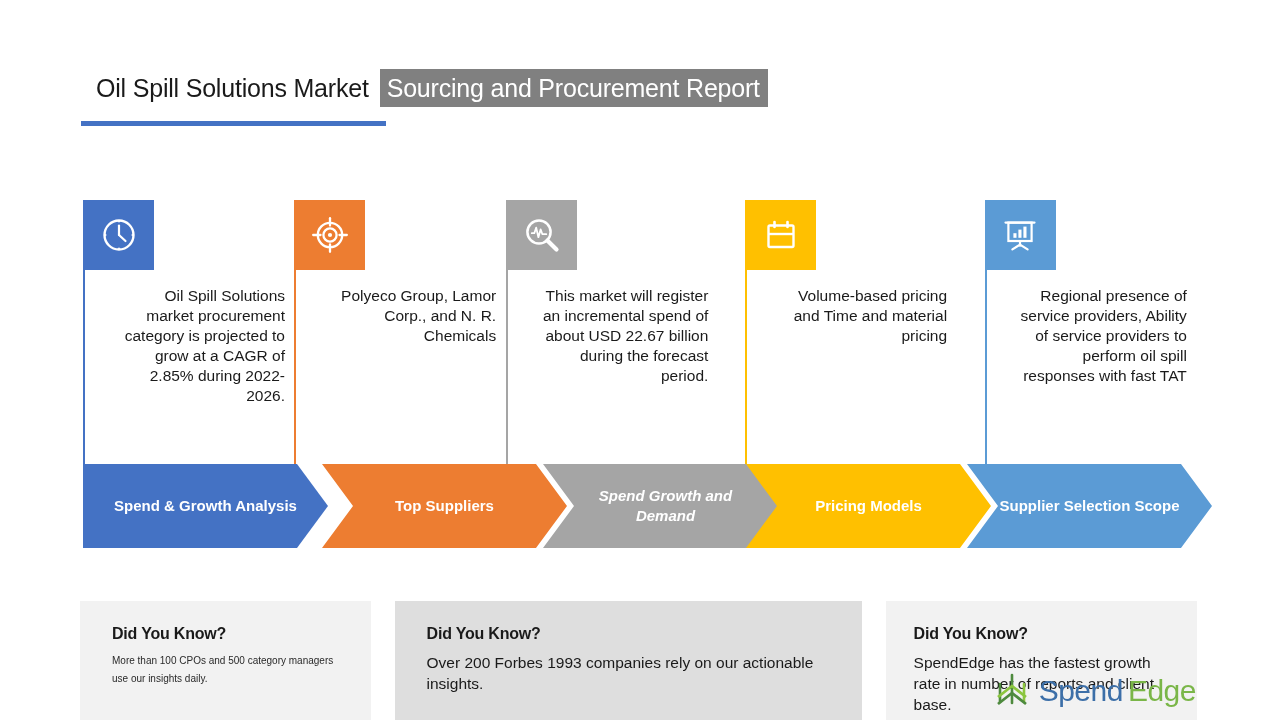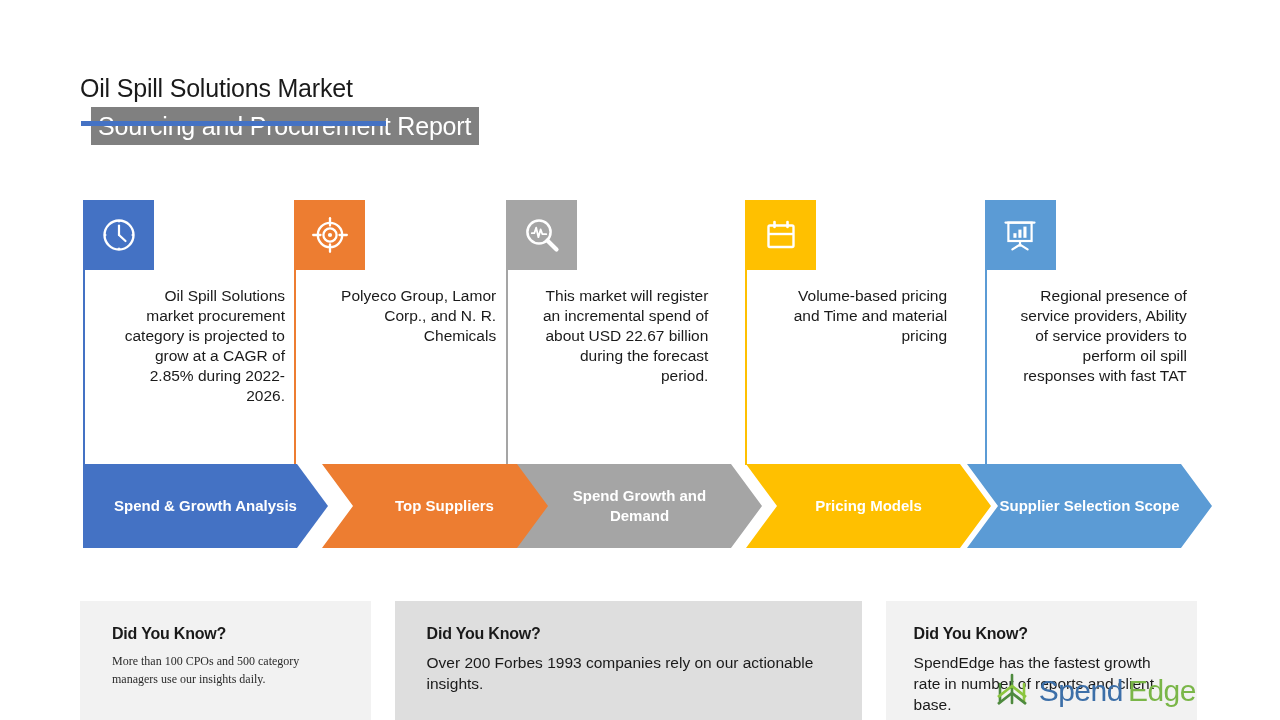--- a/index.html
+++ b/index.html
@@ -11,25 +11,24 @@
     height: 720px;
     background: #ffffff;
     font-family: "Liberation Sans", sans-serif;
     overflow: hidden;
     position: relative;
   }
 
   
   .title-row {
     position: absolute;
-    left: 80px;
+    left: 96px;
     top: 69px;
     display: flex;
     align-items: flex-start;
-    flex-direction: column;
   }
   .title-main {
     font-size: 25px;
     color: #1a1a1a;
     line-height: 38px;
     white-space: nowrap;
     letter-spacing: -0.2px;
   }
   .title-highlight {
     font-size: 25px;
@@ -126,21 +125,21 @@
     z-index: 2;
   }
   .chev-0 {
     left: 0; width: 245px;
     clip-path: polygon(0 0, 214px 0, 245px 42px, 214px 84px, 0 84px);
   }
   .chev-n {
     clip-path: polygon(0 0, 214px 0, 245px 42px, 214px 84px, 0 84px, 31px 42px);
   }
   .chev-1 { left: 239px; width: 245px; }
-  .chev-2 { left: 434px; width: 245px; }
+  .chev-2 { left: 460px; width: 245px; font-style: italic; }
   .chev-3 { left: 663px; width: 245px; }
   .chev-4 { left: 884px; width: 245px; }
 
   
   .facts {
     position: absolute;
     left: 80px;
     top: 557px;
     width: 1117px;
     height: 163px;
@@ -157,24 +156,23 @@
   .fact-2 { width: 318px; background: #F2F2F2; padding: 24px 24px 0 28px; }
 
   .fact-title {
     font-size: 16px;
     font-weight: bold;
     color: #1a1a1a;
     margin-bottom: 9px;
     letter-spacing: -0.2px;
   }
   .fact-body-sm {
-    font-size: 12px;
+    font-size: 10px;
     line-height: 18px;
     color: #2a2a2a;
-    font-family: Liberation Serif, serif;
   }
   .fact-body {
     font-size: 15.5px;
     line-height: 21px;
     color: #1a1a1a;
   }
 
   
   .logo {
     position: absolute;

